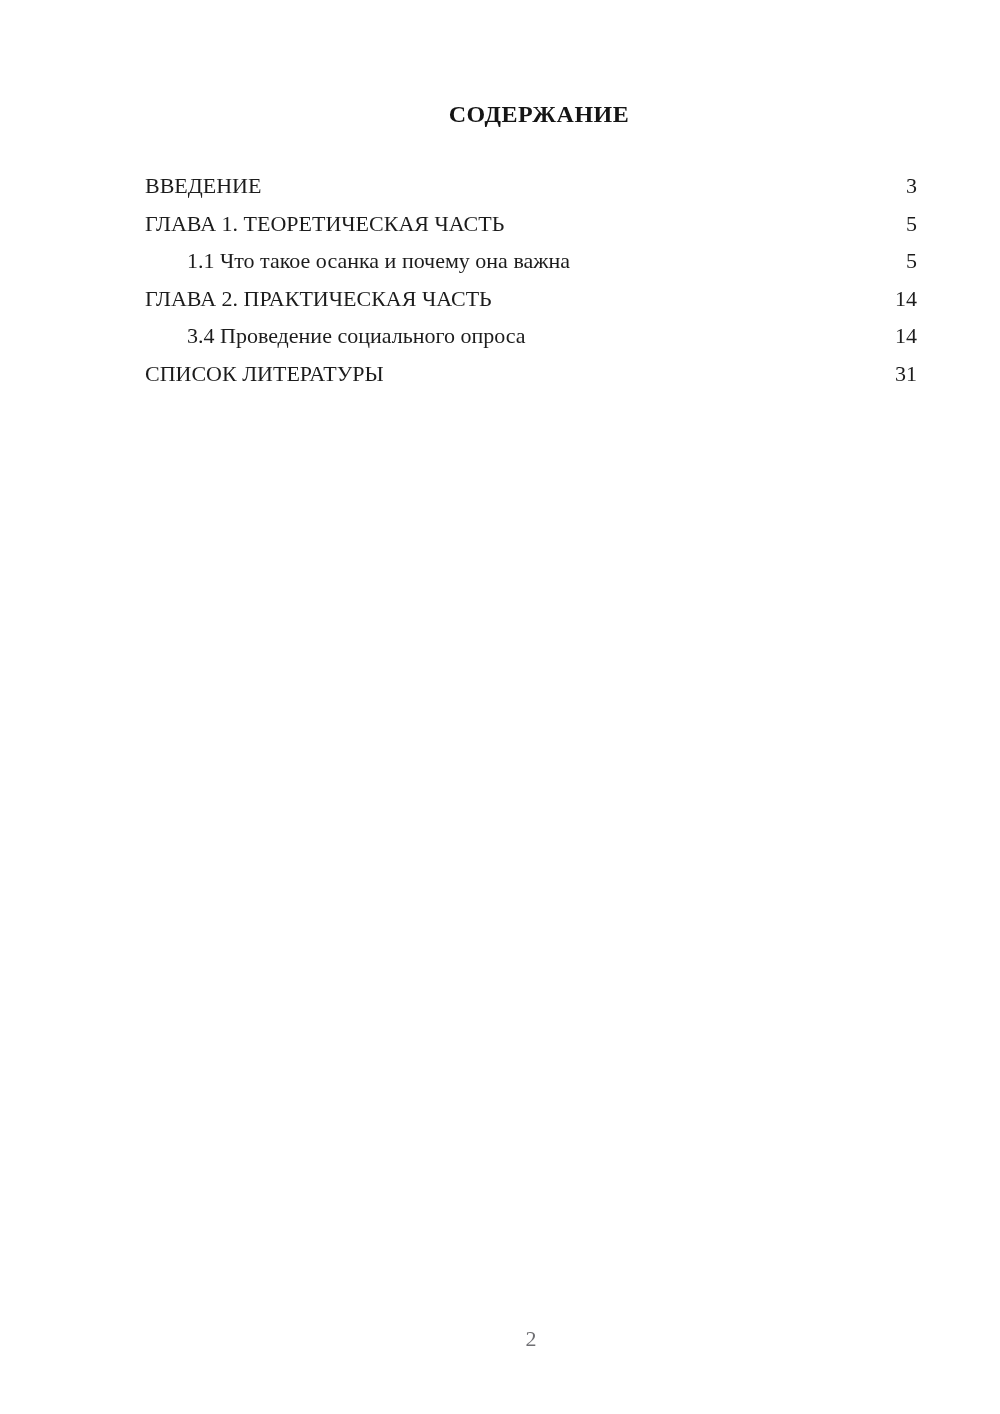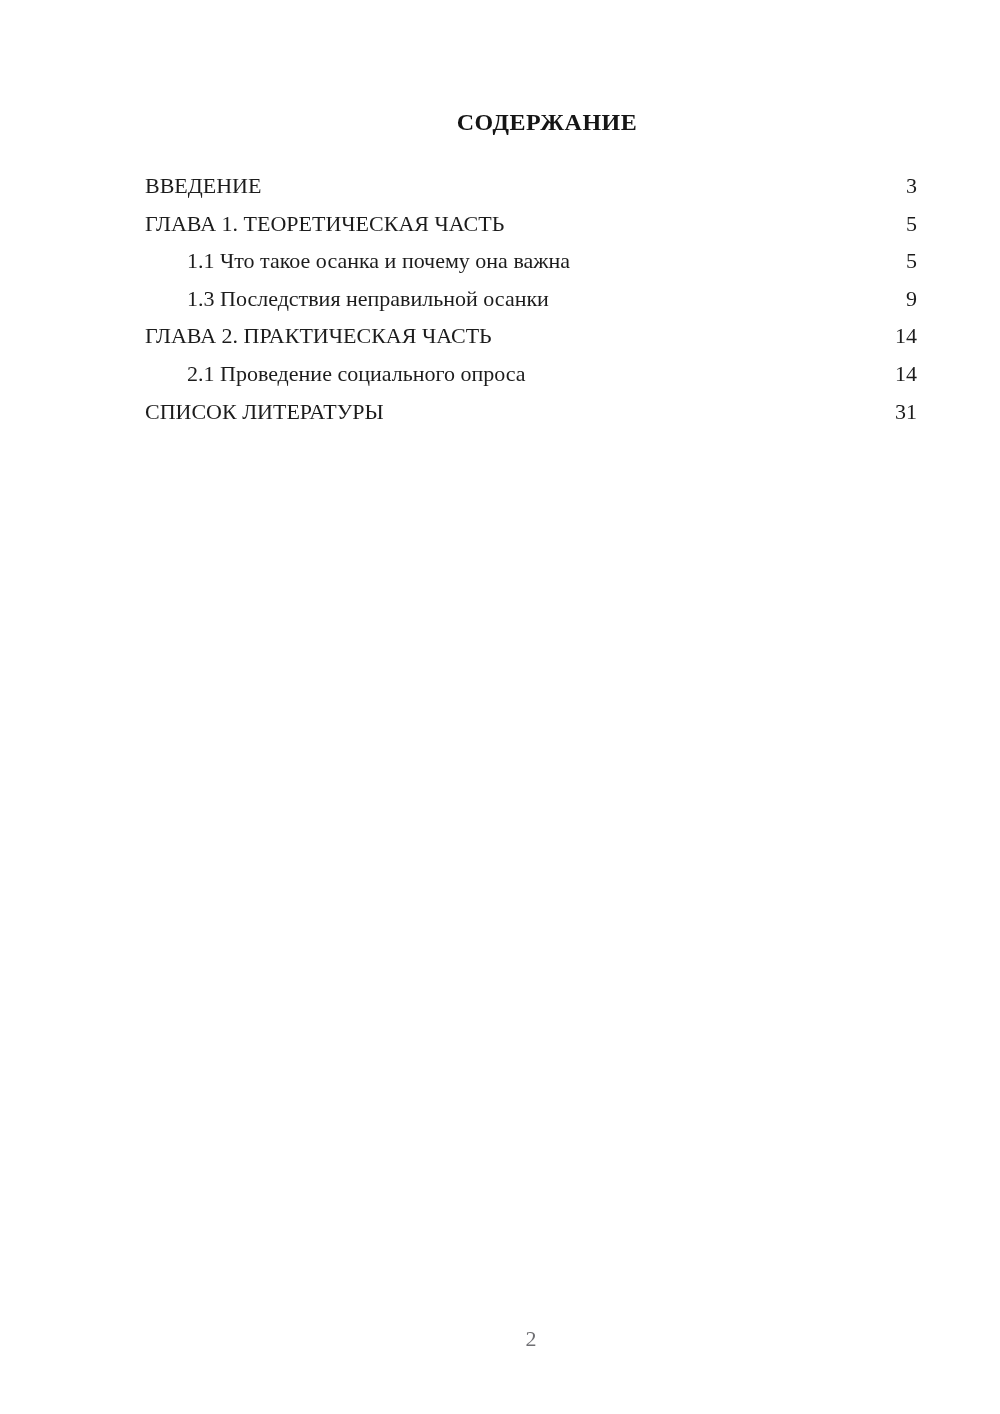--- a/index.html
+++ b/index.html
@@ -28,21 +28,21 @@
   }
   .doc-title {
     position: absolute;
     top: 93px;
     left: 0;
     width: 100%;
     text-align: center;
     font-size: 24px;
     font-weight: bold;
     letter-spacing: 0.5px;
-    margin: 16px;
+    margin: 8px;
     color: #151515;
   }
   .toc {
     position: absolute;
     top: 167px;
     left: 0;
     right: 0;
   }
   .toc-row {
     display: flex;
@@ -94,33 +94,29 @@
         <span class="toc-label">ГЛАВА 1. ТЕОРЕТИЧЕСКАЯ ЧАСТЬ</span>
         <span class="toc-page">5</span>
       </div>
 
       <div class="toc-row sub">
         <span class="toc-label">1.1 Что такое осанка и почему она важна</span>
         <span class="toc-page">5</span>
       </div>
 
 
-      <div class="toc-row sub">
-        <span class="toc-label">1.3 Последствия неправильной осанки</span>
-        <span class="toc-page">9</span>
-      </div>
 
 
       <div class="toc-row">
         <span class="toc-label">ГЛАВА 2. ПРАКТИЧЕСКАЯ ЧАСТЬ</span>
         <span class="toc-page">14</span>
       </div>
 
       <div class="toc-row sub">
-        <span class="toc-label">2.1 Проведение социального опроса</span>
+        <span class="toc-label">3.4 Проведение социального опроса</span>
         <span class="toc-page">14</span>
       </div>
 
 
 
       <div class="toc-row">
         <span class="toc-label">СПИСОК ЛИТЕРАТУРЫ</span>
         <span class="toc-page">31</span>
       </div>
 

